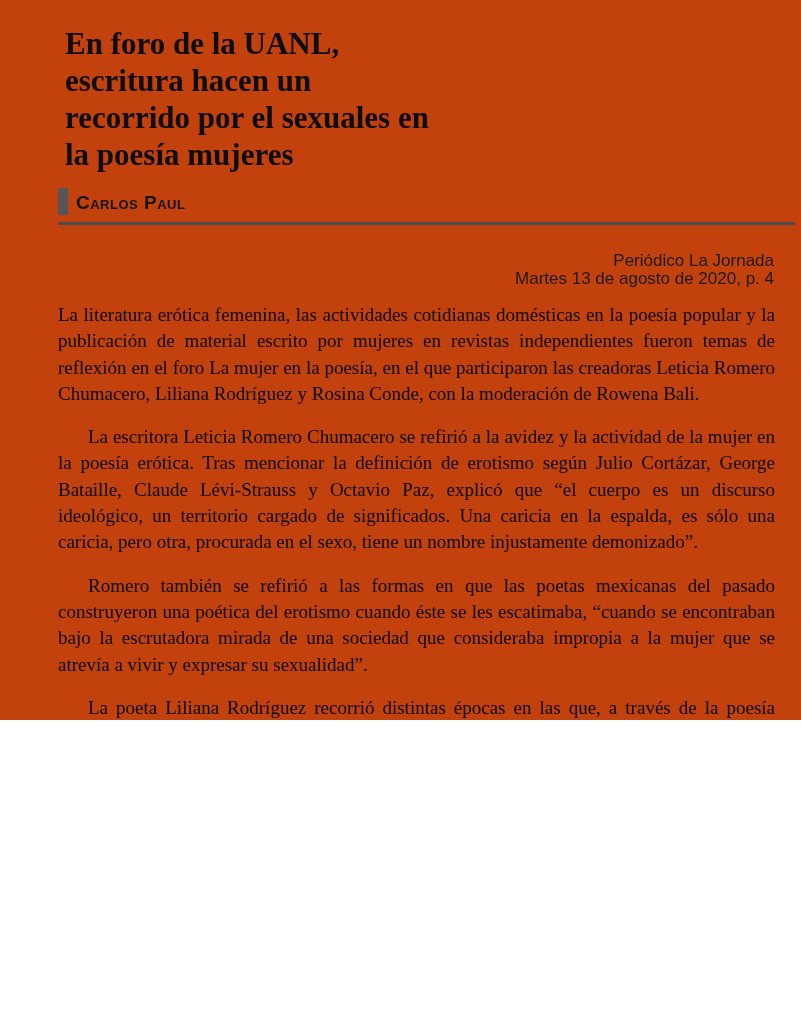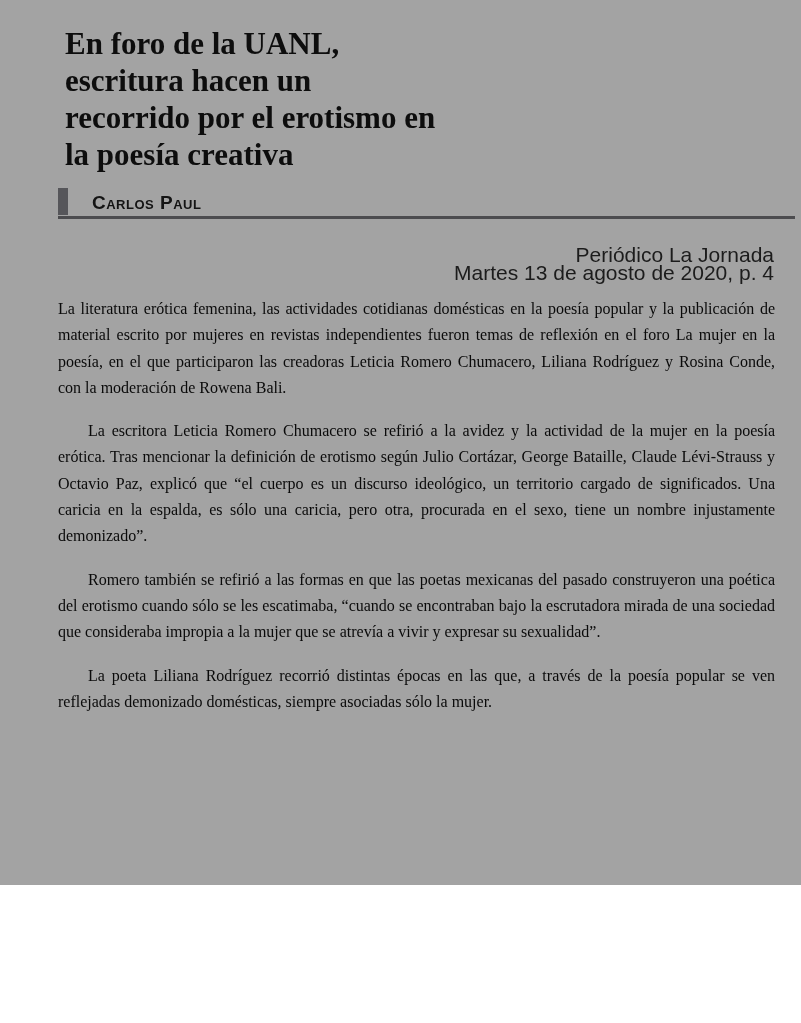--- a/index.html
+++ b/index.html
@@ -1,40 +1,39 @@
 <!DOCTYPE html>
 <html><head>
 <meta charset="utf-8">
 <style>
   * { margin: 0; padding: 0; box-sizing: border-box; }
   html, body { background: #ffffff; }
   .page {
     width: 801px;
-    height: 885px;
-    background: #a3a3a3;
+    height: 720px;
+    background: #c2410c;
     overflow: hidden;
     position: relative;
     font-family: "Liberation Serif", serif;
     color: #000000;
   }
   .headline {
     margin: 25px 40px 0 65px;
     font-family: "Liberation Serif", serif;
     font-weight: bold;
     font-size: 31px;
     line-height: 37px;
     color: #0d0d0d;
   }
   .byline-row {
     margin: 15px 6px 0 58px;
     display: flex;
     align-items: flex-end;
     border-bottom: 3px solid #4c4c4f;
-    padding-bottom: 1px;
-    gap: 16px;
+    padding-bottom: 7px;
   }
   .byline-bar {
     width: 10px;
     height: 27px;
     background: #56565a;
     margin-right: 8px;
     flex: 0 0 auto;
   }
   .byline-name {
     font-family: "Liberation Sans", sans-serif;
@@ -42,57 +41,57 @@
     font-variant: small-caps;
     font-size: 19px;
     line-height: 24px;
     letter-spacing: 0.5px;
     color: #141414;
   }
   .dateline {
     margin: 27px 27px 0 58px;
     text-align: right;
     font-family: "Liberation Sans", sans-serif;
-    font-size: 21px;
+    font-size: 17px;
     line-height: 17.5px;
     color: #1c1c1c;
   }
   .body-text {
     margin: 15px 26px 0 58px;
     font-family: "Liberation Serif", serif;
-    font-size: 16px;
+    font-size: 19px;
     line-height: 26.3px;
     text-align: justify;
     color: #0a0a0a;
   }
   .body-text p { margin: 0 0 17px 0; text-indent: 30px; }
   .body-text p:first-child { text-indent: 0; }
 </style>
 </head>
 <body>
 
 <div class="page">
 
   <h1 class="headline">
     <div>En foro de la UANL,</div>
     <div>escritura hacen un</div>
-    <div>recorrido por el erotismo en</div>
-    <div>la poesía creativa</div>
+    <div>recorrido por el sexuales en</div>
+    <div>la poesía mujeres</div>
   </h1>
 
   <div class="byline-row">
     <span class="byline-bar"></span>
     <span class="byline-name">Carlos Paul</span>
   </div>
 
   <div class="dateline">
     <div>Periódico La Jornada</div>
     <div>Martes 13 de agosto de 2020, p. 4</div>
   </div>
 
   <div class="body-text">
     <p>La literatura erótica femenina, las actividades cotidianas domésticas en la poesía popular y la publicación de material escrito por mujeres en revistas independientes fueron temas de reflexión en el foro La mujer en la poesía, en el que participaron las creadoras Leticia Romero Chumacero, Liliana Rodríguez y Rosina Conde, con la moderación de Rowena Bali.</p>
     <p>La escritora Leticia Romero Chumacero se refirió a la avidez y la actividad de la mujer en la poesía erótica. Tras mencionar la definición de erotismo según Julio Cortázar, George Bataille, Claude Lévi-Strauss y Octavio Paz, explicó que “el cuerpo es un discurso ideológico, un territorio cargado de significados. Una caricia en la espalda, es sólo una caricia, pero otra, procurada en el sexo, tiene un nombre injustamente demonizado”.</p>
-    <p>Romero también se refirió a las formas en que las poetas mexicanas del pasado construyeron una poética del erotismo cuando sólo se les escatimaba, “cuando se encontraban bajo la escrutadora mirada de una sociedad que consideraba impropia a la mujer que se atrevía a vivir y expresar su sexualidad”.</p>
+    <p>Romero también se refirió a las formas en que las poetas mexicanas del pasado construyeron una poética del erotismo cuando éste se les escatimaba, “cuando se encontraban bajo la escrutadora mirada de una sociedad que consideraba impropia a la mujer que se atrevía a vivir y expresar su sexualidad”.</p>
     <p>La poeta Liliana Rodríguez recorrió distintas épocas en las que, a través de la poesía popular se ven reflejadas demonizado domésticas, siempre asociadas sólo la mujer.</p>
   </div>
 
 </div>
 
 </body></html>

